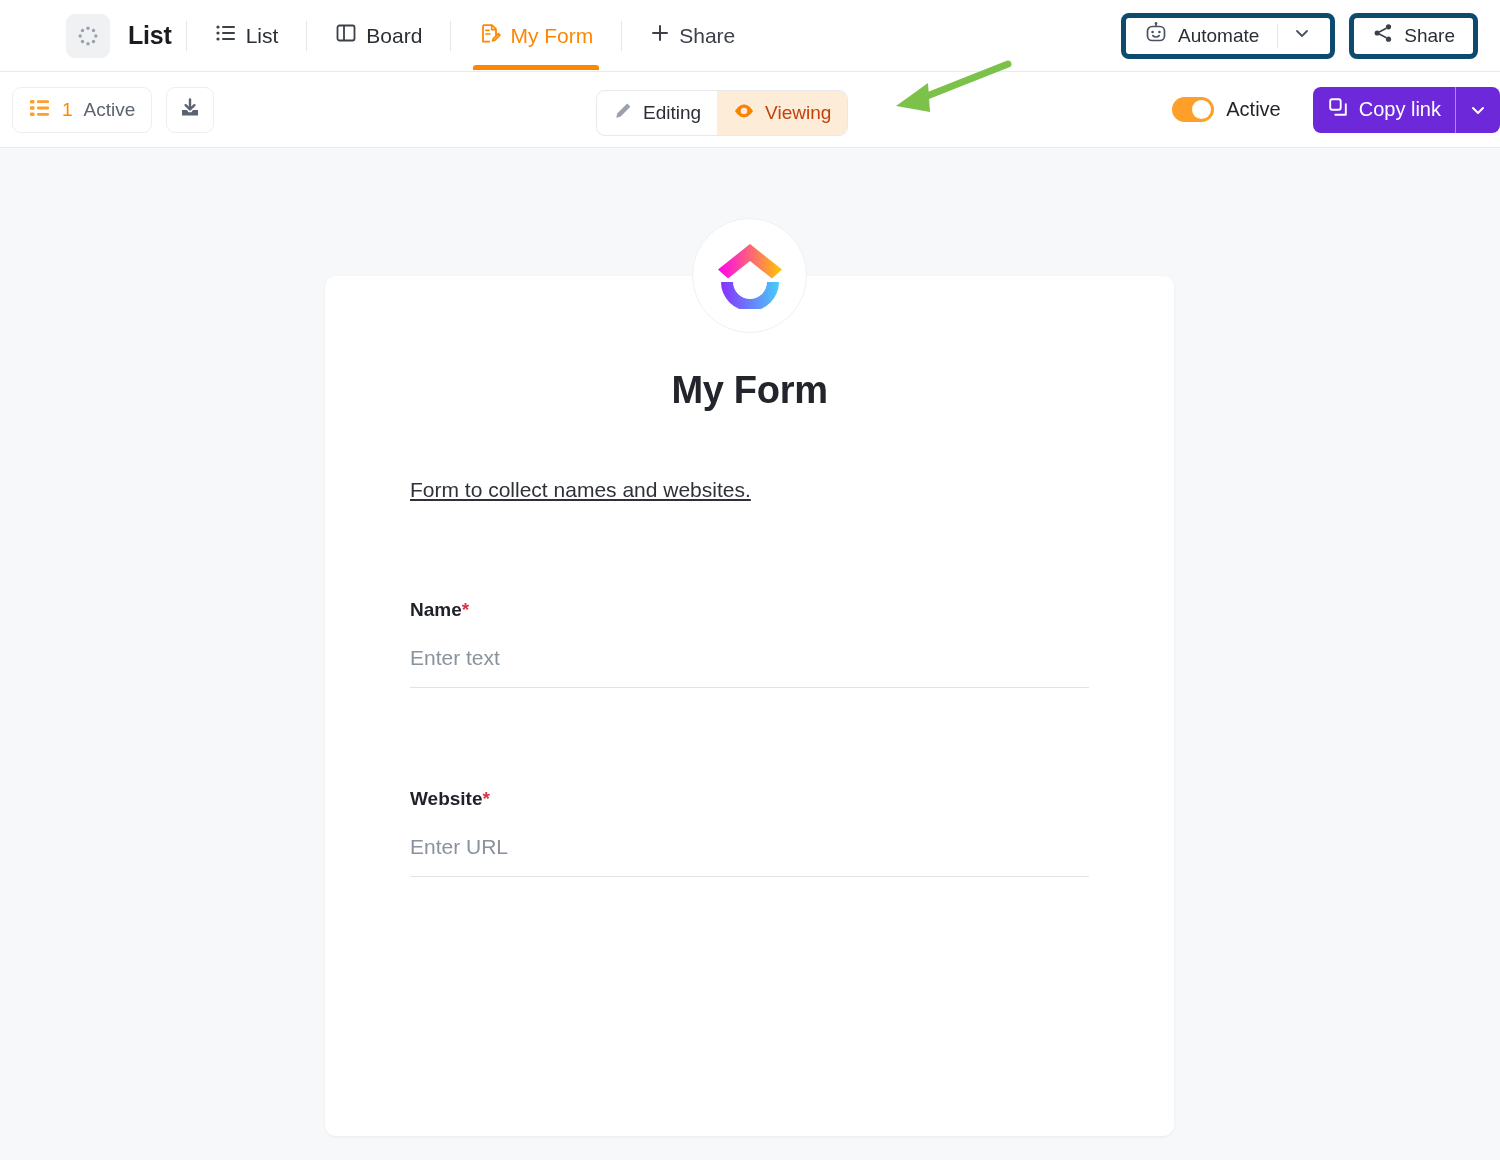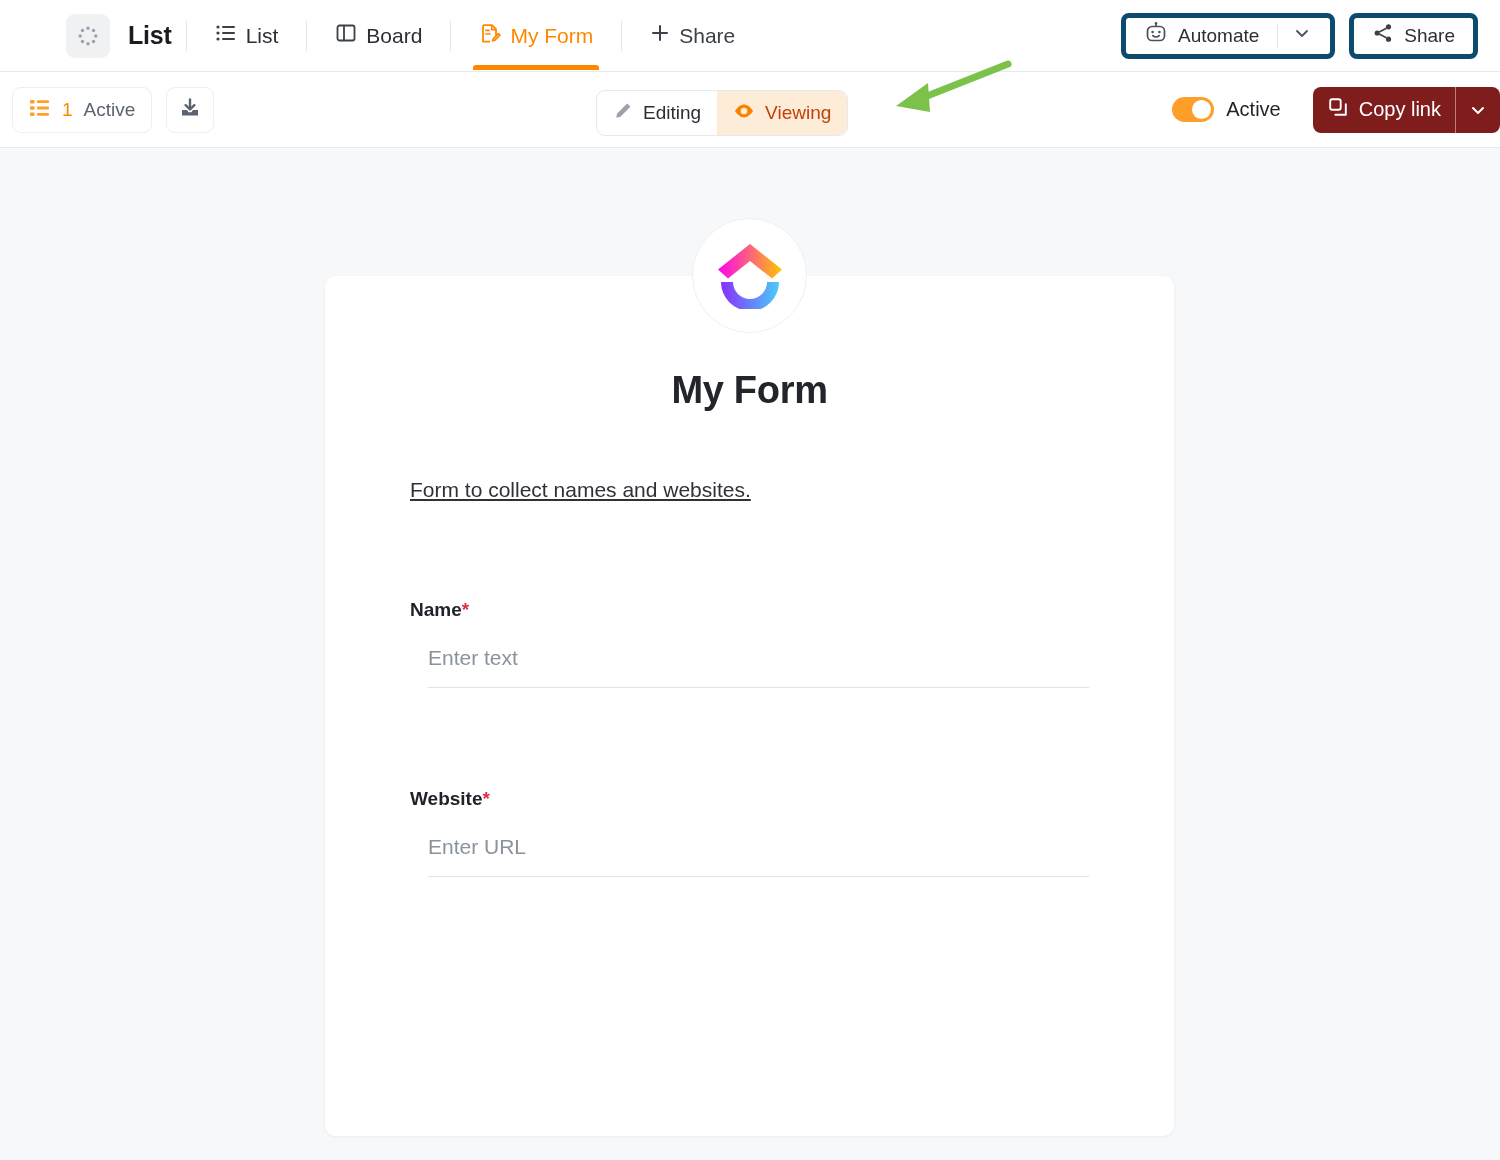--- a/index.html
+++ b/index.html
@@ -97,21 +97,21 @@
     width: 42px; height: 25px; border-radius: 13px; background: #fd9f28;
     position: relative; cursor: pointer;
   }
   .toggle .knob {
     position: absolute; right: 3px; top: 3px;
     width: 19px; height: 19px; border-radius: 50%; background: #fff;
   }
   .toggle-label { font-size: 20px; color: #1f2228; }
   .copy-btn {
     display: flex; align-items: center; height: 46px;
-    background: #7f1d1d; border-radius: 8px; color: #fff;
+    background: #6d28d9; border-radius: 8px; color: #fff;
     font-size: 20px; cursor: pointer; overflow: hidden;
   }
   .copy-btn .cmain { display: flex; align-items: center; gap: 10px; padding: 0 14px; }
   .copy-btn .cdiv { width: 1px; height: 46px; background: rgba(255,255,255,.45); }
   .copy-btn .ccar { padding: 0 12px; display: flex; align-items: center; }
 
   
   .annot-arrow { position: absolute; left: 880px; top: 50px; pointer-events: none; }
 
   
@@ -141,21 +141,21 @@
   }
   .field { padding: 0 85px; }
   .field.first { margin-top: 97px; }
   .field.second { margin-top: 100px; }
   .field-label { font-size: 19px; font-weight: bold; color: #1f2228; }
   .req { color: #dd3144; font-weight: bold; }
   .field-input {
     margin-top: 25px; height: 42px;
     border-bottom: 1px solid #dfe2e6;
     font-size: 21px; color: #8a929d;
-    display: flex; align-items: flex-start; margin-left: 18px;
+    display: flex; align-items: flex-start;
   }
   .submit-btn {
     margin: 130px 85px 0 85px; height: 77px;
     background: #7b68ee; border-radius: 6px; color: #fff;
     font-size: 21px; font-weight: bold;
     display: flex; align-items: center; justify-content: center;
     cursor: pointer;
   }
 </style>
 </head>

